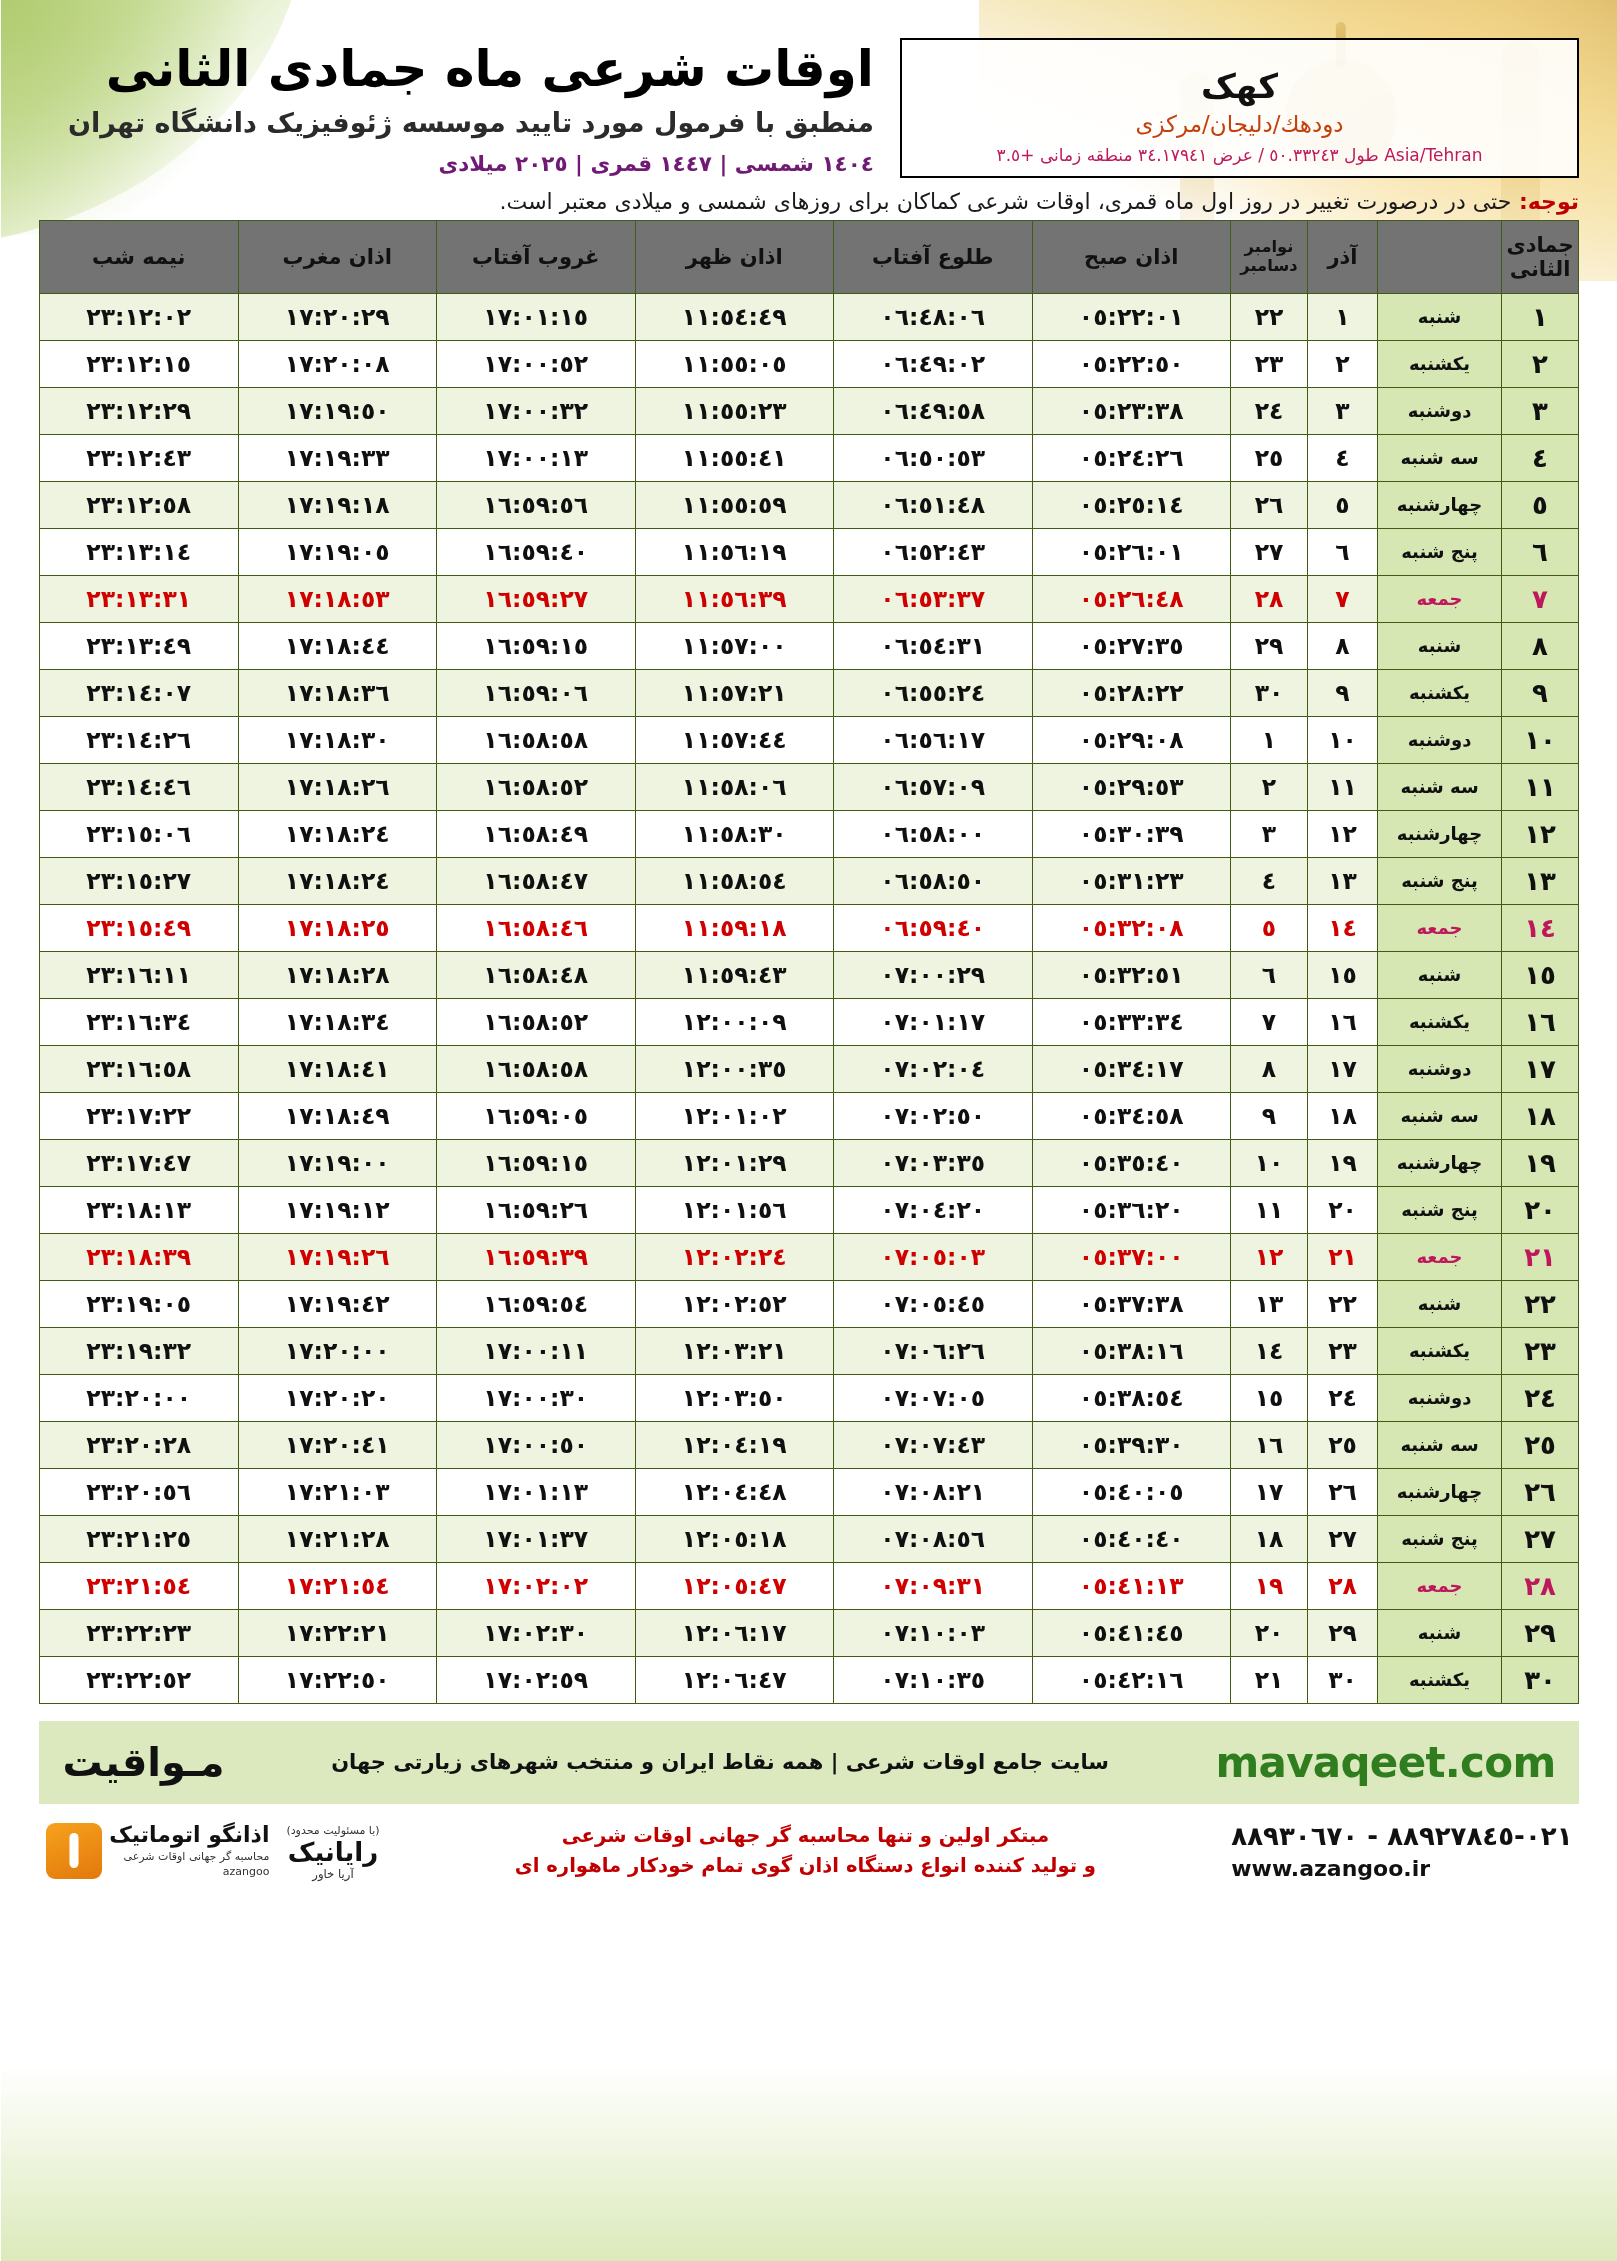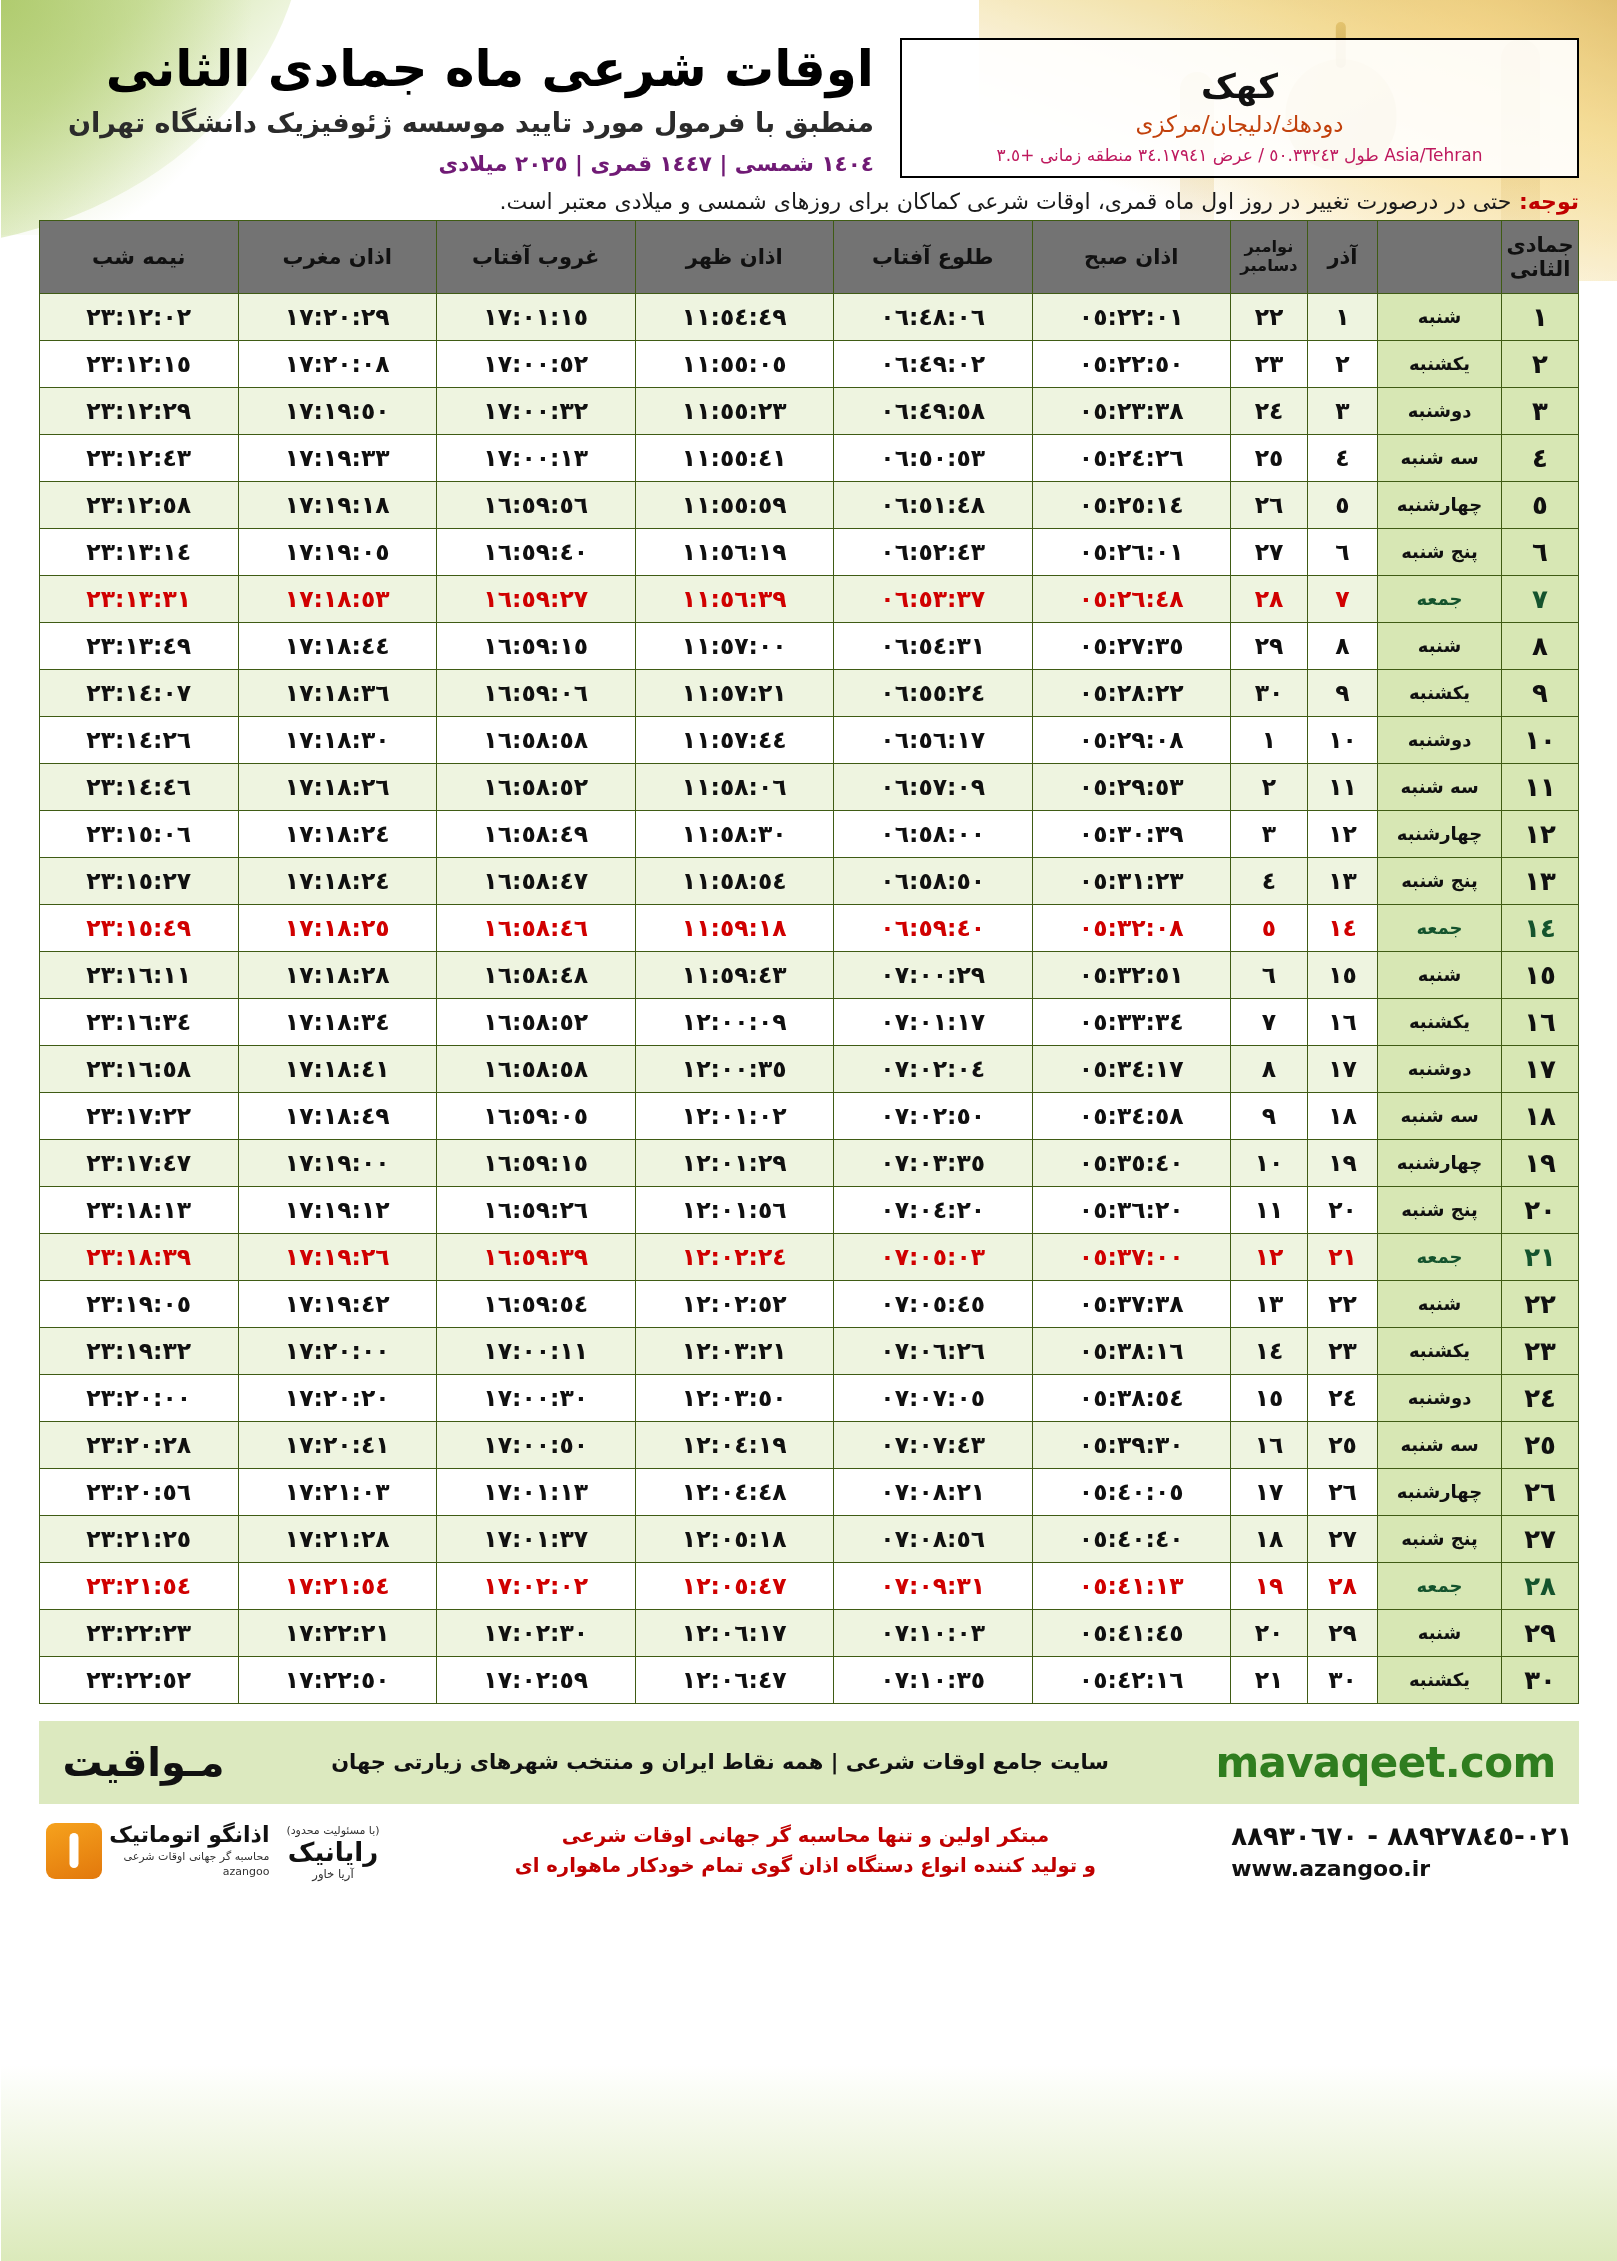--- a/index.html
+++ b/index.html
@@ -198,21 +198,21 @@
     padding: 1.3px 2.6px;
     background: #ffffff;
   }
   tbody tr:nth-child(odd) td { background: #eef4e0; }
   tbody tr:nth-child(even) td { background: #ffffff; }
 
   td.c-dayno { background: #d7e7b4 !important; font-size: 26px; }
   td.c-weekday { background: #d7e7b4 !important; font-size: 18px; }
   td.c-azar, td.c-greg { background: #f2f7e6; }
   tr.friday td { color: #d00000; }
-  tr.friday td.c-dayno, tr.friday td.c-weekday { color: #14532d; }
+  tr.friday td.c-dayno, tr.friday td.c-weekday { color: #be185d; }
 
   col.w-dayno { width: 77px; }
   col.w-weekday { width: 124px; }
   col.w-azar { width: 70px; }
   col.w-greg { width: 77px; }
   col.w-time { width: auto; }
 
   
   .footer {
     margin: 17px 39px 0 39px;

